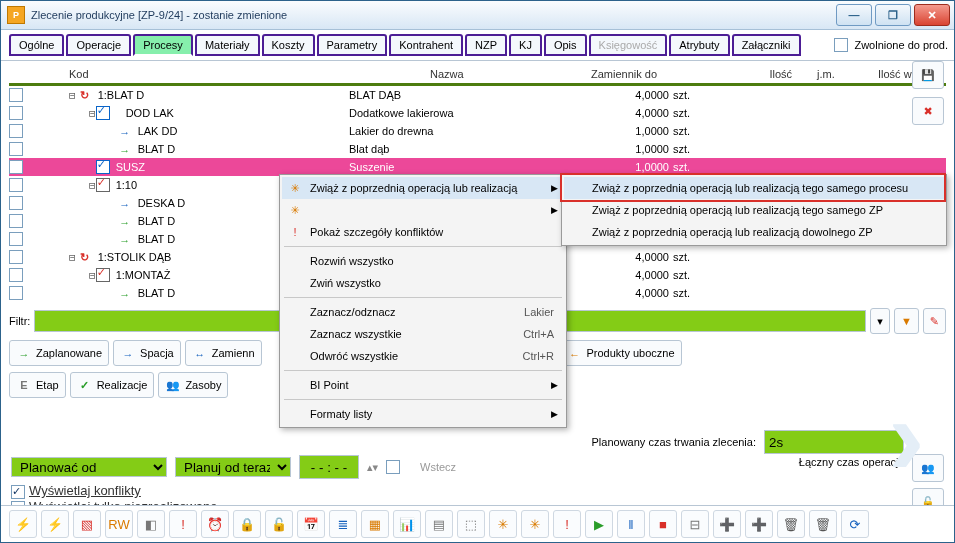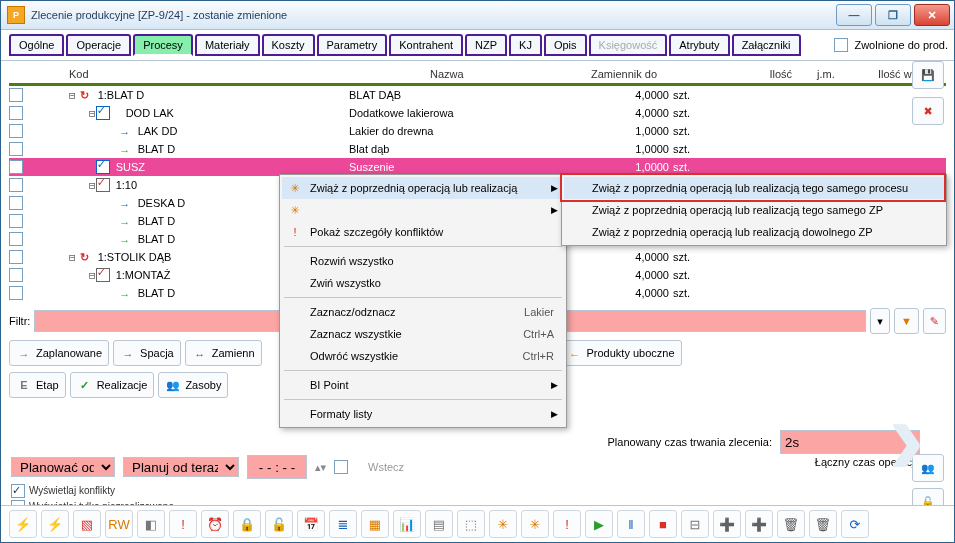--- a/index.html
+++ b/index.html
@@ -44,25 +44,25 @@
 .toggler{color:#666;font-family:monospace;}
 .side-btns{position:absolute;right:10px;top:60px;display:flex;flex-direction:column;gap:8px;}
 .sbtn{width:30px;height:26px;border:1px solid #b8c6d4;border-radius:3px;display:flex;align-items:center;justify-content:center;background:#f9fbfd;cursor:pointer;}
 .filter-row{display:flex;align-items:center;gap:4px;margin-top:6px;}
 .filter-row input{flex:1;height:18px;border:1px solid #b8c6d4;padding:1px 4px;}
 .btns-row{display:flex;gap:4px;margin-top:6px;flex-wrap:wrap;}
 .abtn{height:24px;border:1px solid #b8c6d4;border-radius:3px;background:#f9fbfd;display:inline-flex;align-items:center;gap:4px;padding:0 6px;cursor:pointer;}
 .abtn .aicon{width:16px;height:16px;display:inline-flex;align-items:center;justify-content:center;font-weight:bold;}
 .bottom{padding:2px 10px;}
 .plan-row{display:flex;align-items:center;gap:8px;margin-top:4px;}
-select,.txt{border:1px solid #b8c6d4;height:20px;padding:1px 4px;background:#fca5a5;}
+select,.txt{border:1px solid #b8c6d4;height:20px;padding:1px 4px;background:#84cc16;}
 .dots{width:28px;text-align:center;}
 .checks{margin-top:4px;}
-.checks label{display:block;line-height:16px;color:#333;font-size:10px;}
-.right-summary{position:absolute;right:34px;top:427px;font-size:11px;}
+.checks label{display:block;line-height:16px;color:#333;font-size:13px;text-decoration:underline;}
+.right-summary{position:absolute;right:50px;top:427px;font-size:11px;}
 .right-summary div{display:flex;gap:8px;align-items:center;margin:2px 0;justify-content:flex-end;}
 .right-summary input{width:130px;}
 .side2{position:absolute;right:10px;top:453px;display:flex;flex-direction:column;gap:6px;}
 .toolbar{position:absolute;left:0;right:0;bottom:0;height:36px;border-top:1px solid #b8c6d4;background:#fff;display:flex;align-items:center;gap:4px;padding:0 8px;}
 .tbtn{width:26px;height:26px;border:1px solid #cfd8e2;border-radius:3px;display:flex;align-items:center;justify-content:center;background:#fafcfe;cursor:pointer;font-size:13px;}
 
 .ctxmenu{position:absolute;background:#f4f4f4;border:1px solid #9a9a9a;box-shadow:2px 2px 6px rgba(0,0,0,0.3);font-size:11px;padding:2px;}
 .ctxmenu .mi{height:22px;display:flex;align-items:center;padding:0 28px 0 28px;white-space:nowrap;position:relative;cursor:pointer;}
 .ctxmenu .mi:hover,.ctxmenu .mi.hover{background:#d8e7f5;}
 .ctxmenu .sep{height:1px;background:#c8c8c8;margin:3px 2px;}
@@ -322,21 +322,21 @@
       </div>
   </div>
 
   <div class="side-btns">
     <div class="sbtn" style="color:#1560bd">💾</div>
     <div class="sbtn" style="color:#d9302a">✖</div>
   </div>
 
   <div class="bottom">
     <div class="plan-row">
-      <select class="txt" style="width:104px"><option>Planować od</option></select>
+      <select class="txt" style="width:156px"><option>Planować od</option></select>
       <select class="txt" style="width:116px"><option>Planuj od teraz</option></select>
       <input class="txt dots" style="width: 50px; text-align: center;" value="- - : - -">
       <span style="color:#888">▴▾</span>
       <label style="display:flex;align-items:center;gap:16px;color:#999">
           <span class="chkbox"></span>
           <span>Wstecz</span>
         </label>
     </div>
     <div class="checks">
       <label><span class="chkbox checked"></span><span>Wyświetlaj konflikty</span></label>

